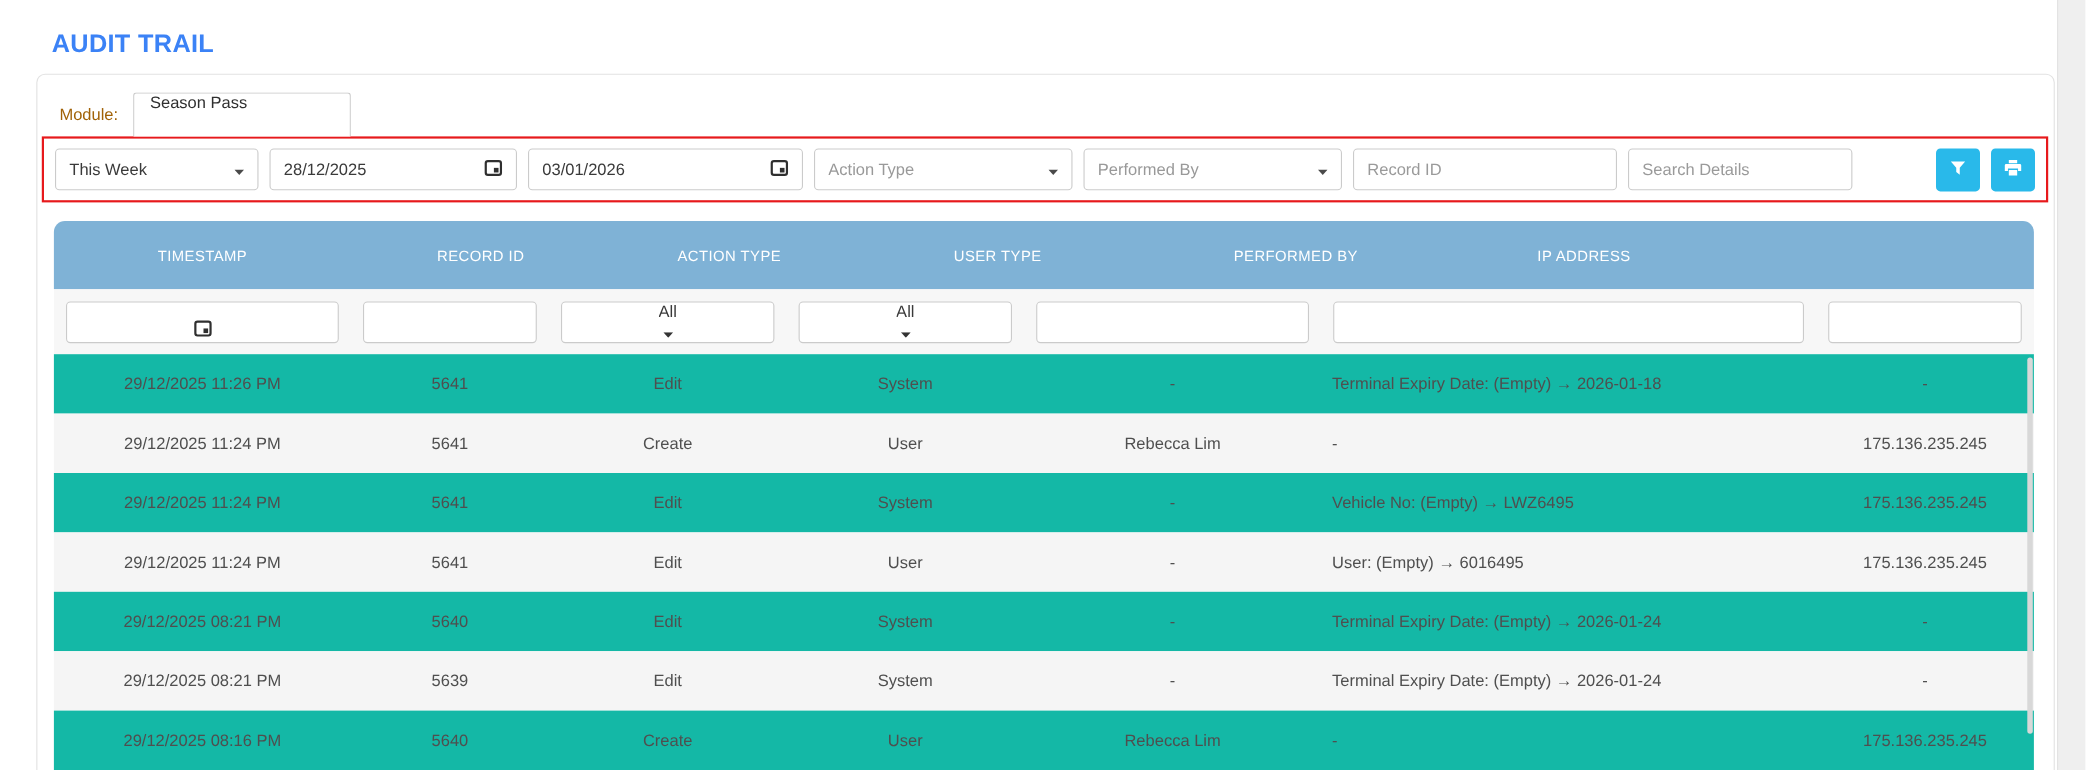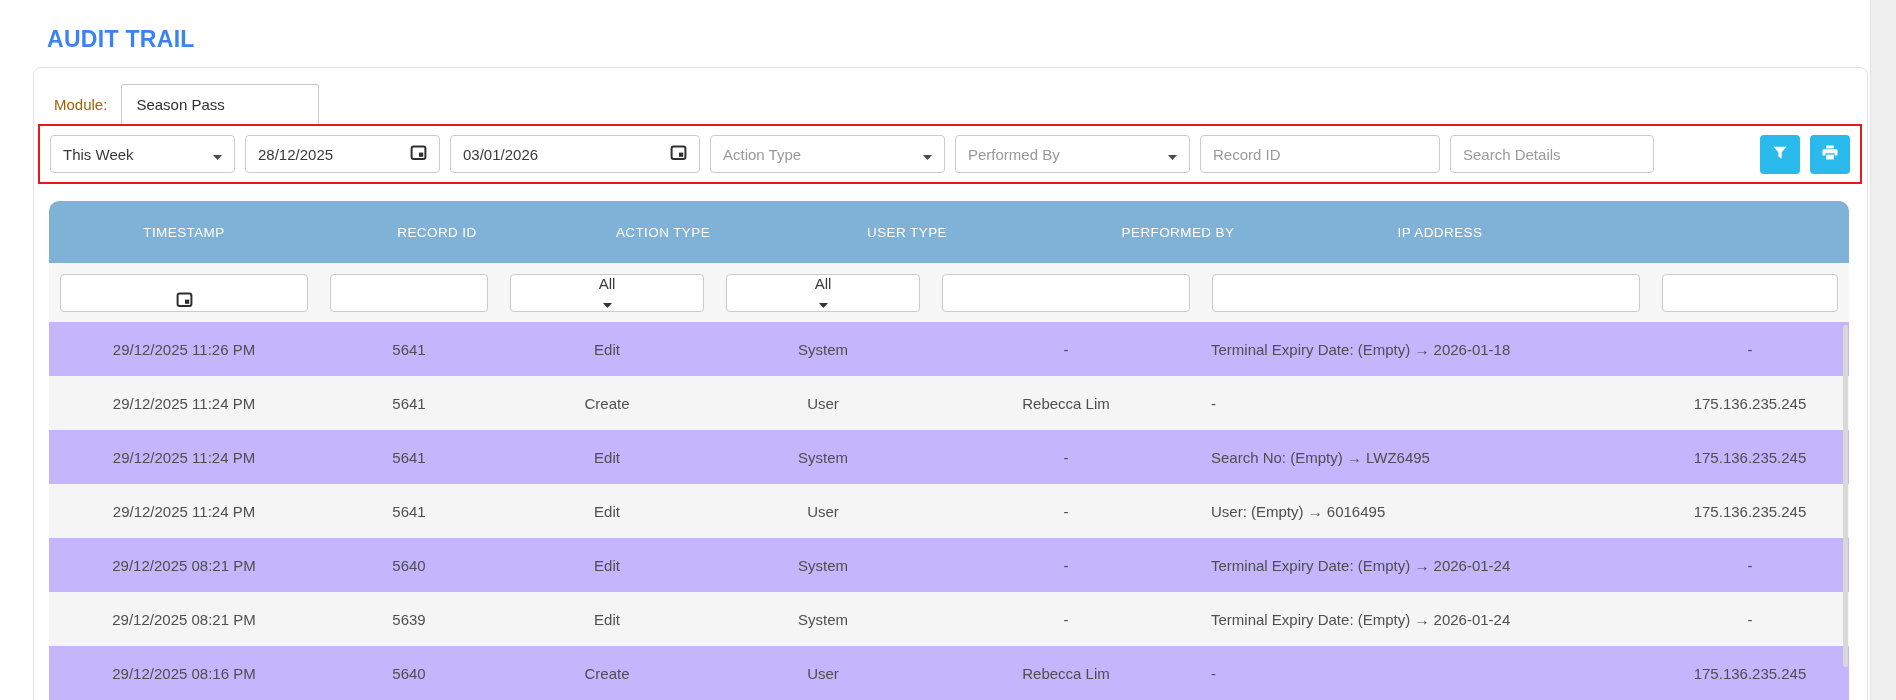--- a/index.html
+++ b/index.html
@@ -14,57 +14,57 @@
     font-size:23px; font-weight:700; letter-spacing:.3px; color:#3b82f6;
   }
   .card {
     position:absolute; left:33px; top:67px; width:1835px; height:700px;
     background:#fff; border:1px solid #e2e2e2; border-radius:8px;
   }
   
   .module-row { display:flex; margin:16px 0 0 20px; height:40px; }
   .module-label { display:flex; align-items:center; font-size:15px; color:#a16207; margin-right:14px; }
   .module-tab {
-    display:flex; align-items:center; width:198px; padding:0 14px;
+    display:flex; width:198px; padding:0 14px;
     border:1px solid #c9c9c9; border-bottom:none; border-radius:3px 3px 0 0;
     background:#fff; font-size:15px; color:#2f2f2f; cursor:pointer;
   }
   
   .filter-bar {
     margin:0 5px 0 4px; height:60px; border:2px solid #e7191c;
     padding:9px 10px; display:flex; align-items:center; gap:10px; background:#fff;
   }
   .control {
     height:38px; border:1px solid #cbcbcb; border-radius:4px; background:#fff;
     display:flex; align-items:center; padding:0 12px; font-size:15px; color:#3a3a3a;
   }
   .control .val { flex:1; white-space:nowrap; overflow:hidden; }
   .control.select { justify-content:space-between; cursor:pointer; }
   .ph { color:#999; }
   input.control { outline:none; }
   input::placeholder { color:#9a9a9a; }
-  .w-preset{width:185px} .w-date1{width:195px} .w-date2{width:250px}
+  .w-preset{width:185px} .w-date1{width:225px} .w-date2{width:250px}
   .w-action{width:235px} .w-performed{width:235px} .w-record{width:240px} .w-search{width:204px}
   .spacer { flex:1; }
   .icon-btn {
     width:40px; height:39px; flex:0 0 40px; border:none; border-radius:4px;
     background:#29b9ea; display:flex; align-items:center; justify-content:center;
     cursor:pointer; padding:0;
   }
   
   .table { margin:17px 18px 0 15px; }
   .thead {
     display:flex; align-items:center; height:62px;
     background:#7fb2d6; border-radius:10px 10px 0 0;gap:28px;
   }
   .th { color:#fff; font-size:13.5px; letter-spacing:.4px; text-align:center; font-weight:400; }
   .tfilter { display:flex; align-items:center; height:59px; background:#f7f7f7; }
   .tf { display:flex; justify-content:center; }
   .tf .control { width:calc(100% - 22px);flex-direction:column; }
-  .tbody .tr { display:flex; align-items:center; height:54px; font-size:15px; color:#4f4f4f; background:#c4b5fd; }
+  .tbody .tr { display:flex; align-items:center; height:54px; font-size:15px; color:#4f4f4f; background:#14b8a6; }
   .tbody .tr.alt { background:#f5f5f5; }
   .td { text-align:center; white-space:nowrap; overflow:hidden; }
   .td.left { text-align:left; padding-left:10px; }
   .c0{width:15%} .c1{width:10%} .c2{width:12%} .c3{width:12%} .c4{width:15%} .c5{width:25%} .c6{width:11%}
   
   .table-scrollbar {
     position:absolute; left:1843px; top:325px; width:5px; height:342px;
     background:#d8d8d8; border-radius:3px; z-index:5;
   }
   .window-scroll-strip {
@@ -202,21 +202,21 @@
           <div class="td c4">Rebecca Lim</div>
           <div class="td c5 left">-</div>
           <div class="td c6">175.136.235.245</div>
         </div>
         <div class="tr">
           <div class="td c0">29/12/2025 11:24 PM</div>
           <div class="td c1">5641</div>
           <div class="td c2">Edit</div>
           <div class="td c3">System</div>
           <div class="td c4">-</div>
-          <div class="td c5 left">Search No: (Empty) → LWZ6495</div>
+          <div class="td c5 left">Vehicle No: (Empty) → LWZ6495</div>
           <div class="td c6">175.136.235.245</div>
         </div>
         <div class="tr alt">
           <div class="td c0">29/12/2025 11:24 PM</div>
           <div class="td c1">5641</div>
           <div class="td c2">Edit</div>
           <div class="td c3">User</div>
           <div class="td c4">-</div>
           <div class="td c5 left">User: (Empty) → 6016495</div>
           <div class="td c6">175.136.235.245</div>

